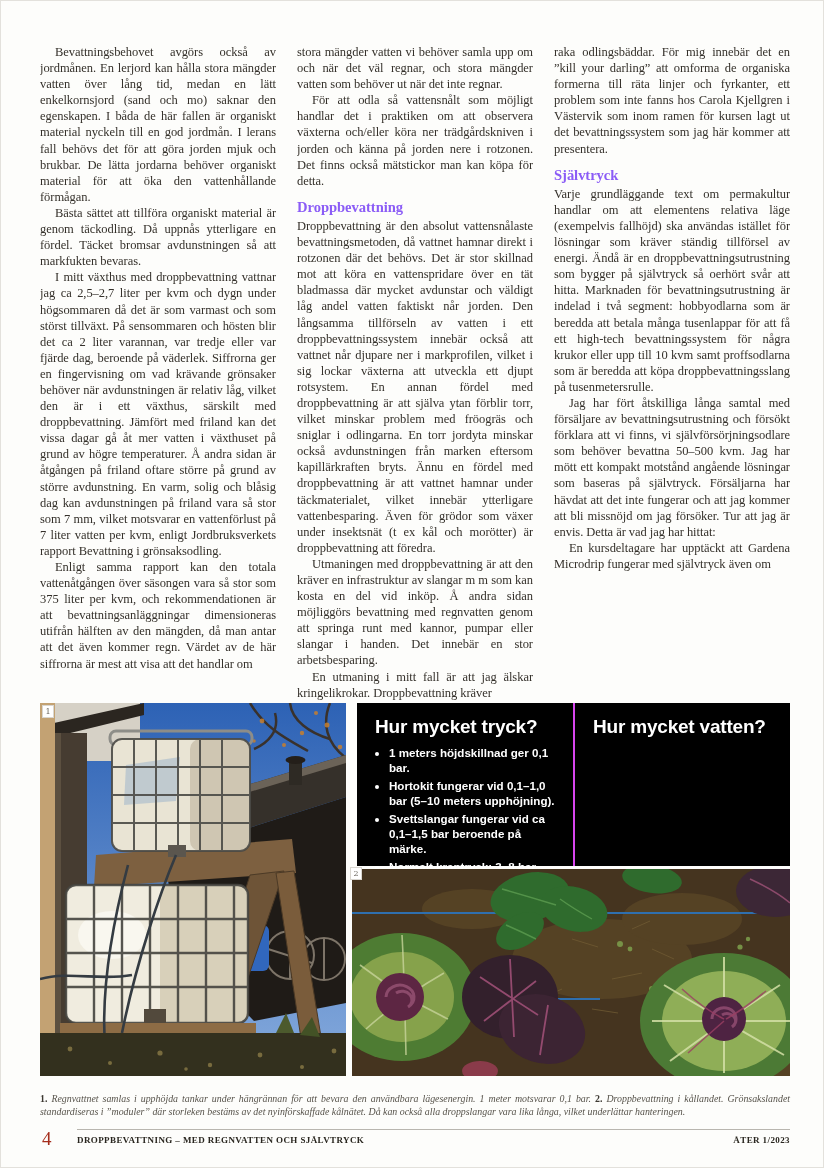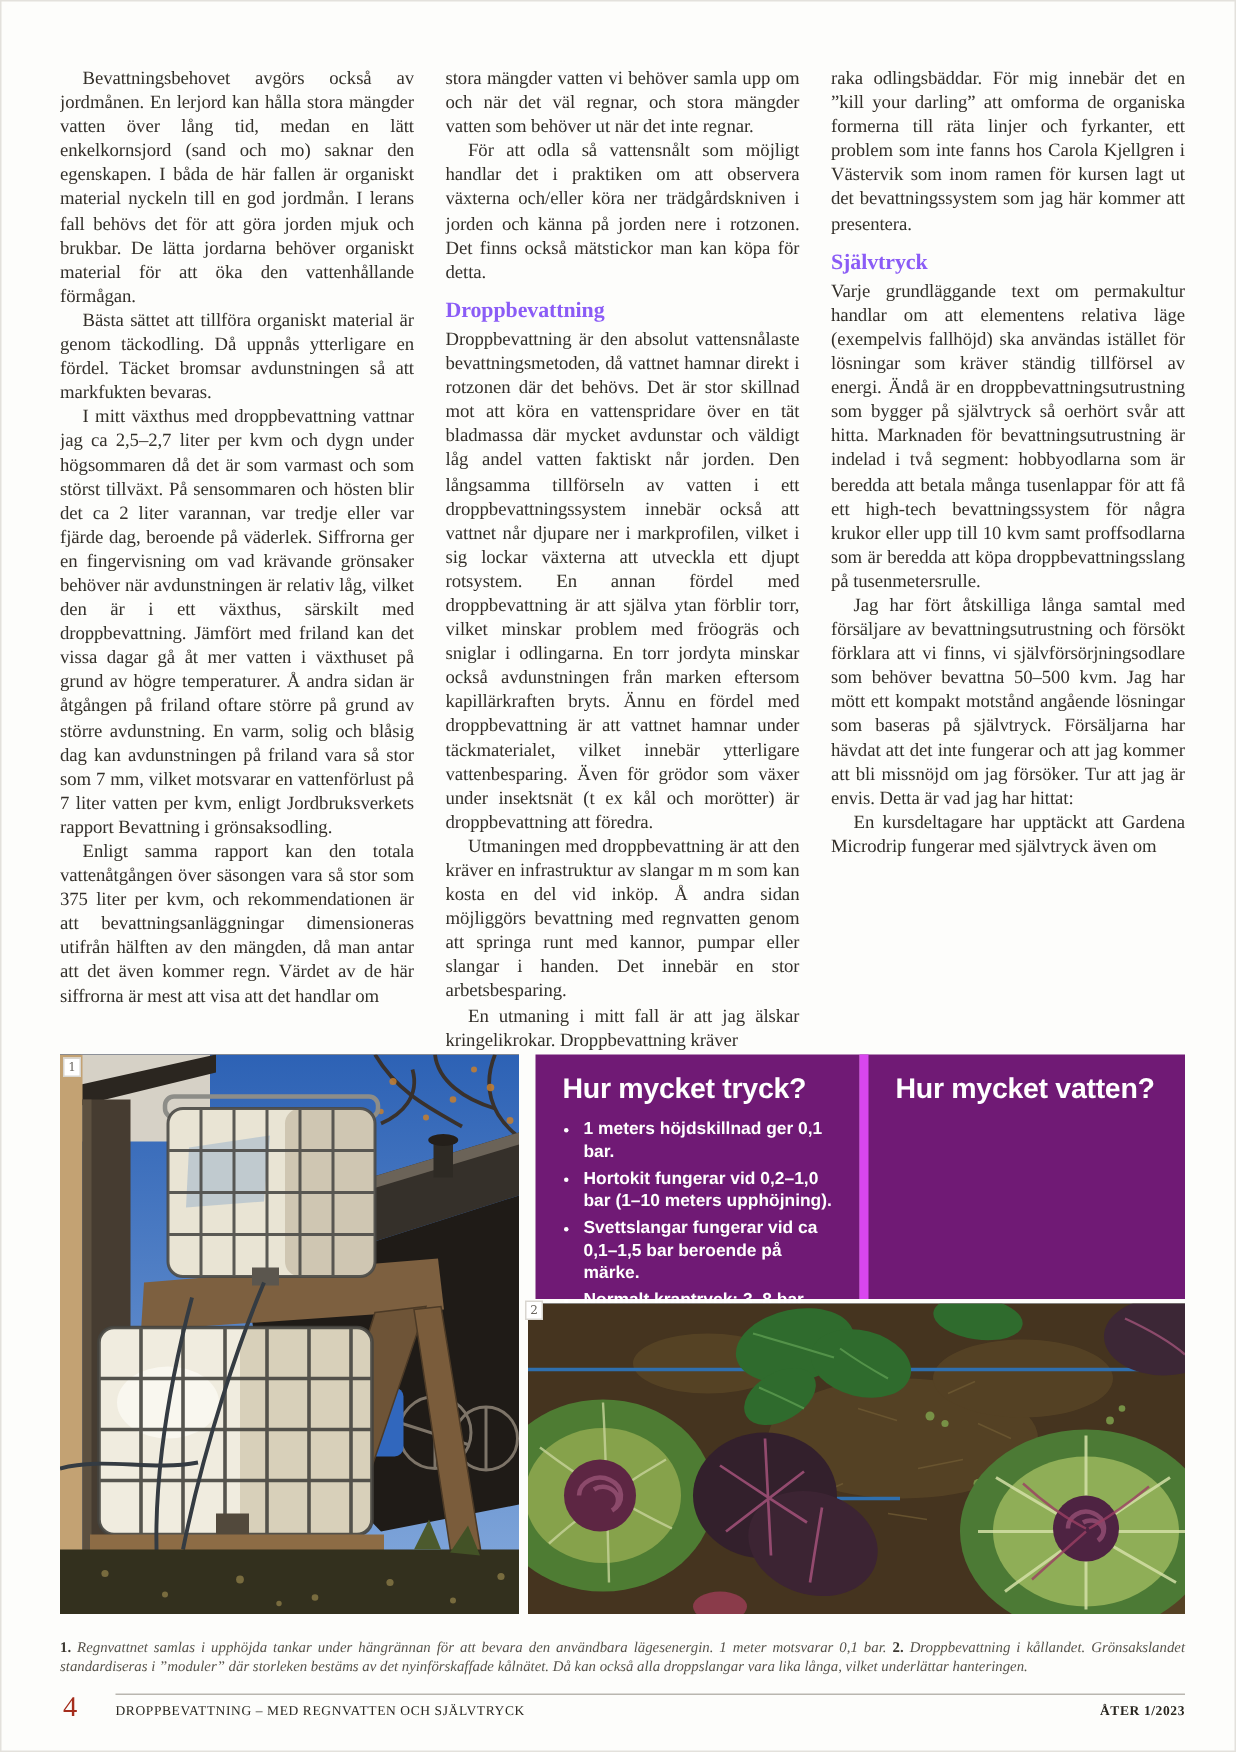--- a/index.html
+++ b/index.html
@@ -27,26 +27,26 @@
   .col p.flush{text-indent:0;}
   .red-head{
     color:#8b5cf6;font-weight:bold;font-size:14.6px;
     margin:10px 0 3px;text-indent:0;text-align:left;
     font-family:"Liberation Serif", serif;
   }
 
   
   .infobox{
     position:absolute;top:703px;height:163px;box-sizing:border-box;
-    background:#701a75;color:#ffffff;
+    background:#000000;color:#ffffff;
     font-family:"Liberation Sans", sans-serif;
     padding:13px 12px 0 18px;
   }
   .infobox.box1{left:357px;width:216px;}
-  .infobox.box2{left:573px;width:217px;border-left:6px solid #d946ef;}
+  .infobox.box2{left:573px;width:217px;border-left:2px solid #d946ef;}
   .infobox h2{
     margin:0 0 7px;font-size:19px;font-weight:bold;letter-spacing:-0.2px;
   }
   .infobox ul{margin:0;padding-left:14px;}
   .infobox li{
     font-size:11.6px;font-weight:bold;line-height:15.4px;margin-bottom:2px;
   }
 
   
   .figure{position:absolute;overflow:hidden;background:#222;}
@@ -70,21 +70,21 @@
   .caption b{font-style:normal;color:#3c3831;}
 
   
   .footer-rule{position:absolute;left:77px;right:34px;top:1129px;border-top:1px solid #b9b6af;}
   .page-num{
     position:absolute;left:42px;top:1128px;
     font-size:19px;color:#a52d1c;font-family:"Liberation Serif", serif;
   }
   .footer-left{
     position:absolute;left:77px;top:1135px;
-    font-size:9px;font-weight:normal;letter-spacing:0.4px;color:#29261f;
+    font-size:9px;font-weight:bold;letter-spacing:0.4px;color:#29261f;
   }
   .footer-right{
     position:absolute;right:34px;top:1135px;
     font-size:9px;font-weight:bold;letter-spacing:0.4px;color:#29261f;
   }
 </style>
 </head>
 <body>
 
 <div class="sheet-edge"></div>
@@ -217,21 +217,21 @@
     </g>
     <polygon points="236,330 246,310 254,330" fill="#4c5a2d"></polygon>
     <polygon points="260,332 272,314 280,334" fill="#435226"></polygon>
   </svg>
 </div>
 
 <div class="infobox box1">
   <h2>Hur mycket tryck?</h2>
   <ul>
     <li>1 meters höjdskillnad ger 0,1 bar.</li>
-    <li>Hortokit fungerar vid 0,2–1,0 bar (1–10 meters upphöjning).</li>
+    <li>Hortokit fungerar vid 0,1–1,0 bar (5–10 meters upphöjning).</li>
     <li>Svettslangar fungerar vid ca 0,1–1,5 bar beroende på märke.</li>
     <li>Normalt krantryck: 3–8 bar (30–80 meters upphöjning).</li>
   </ul>
 </div>
 
 <div class="infobox box2">
   <h2>Hur mycket vatten?</h2>
 </div>
 
 <div class="figure fig2">

